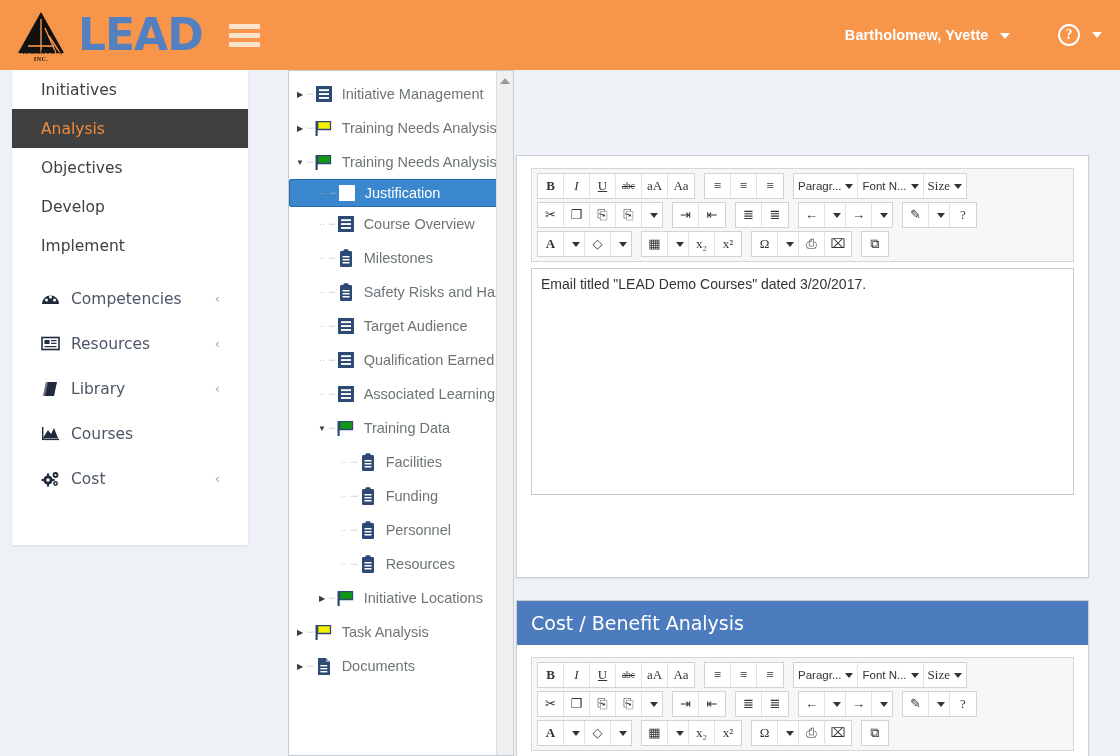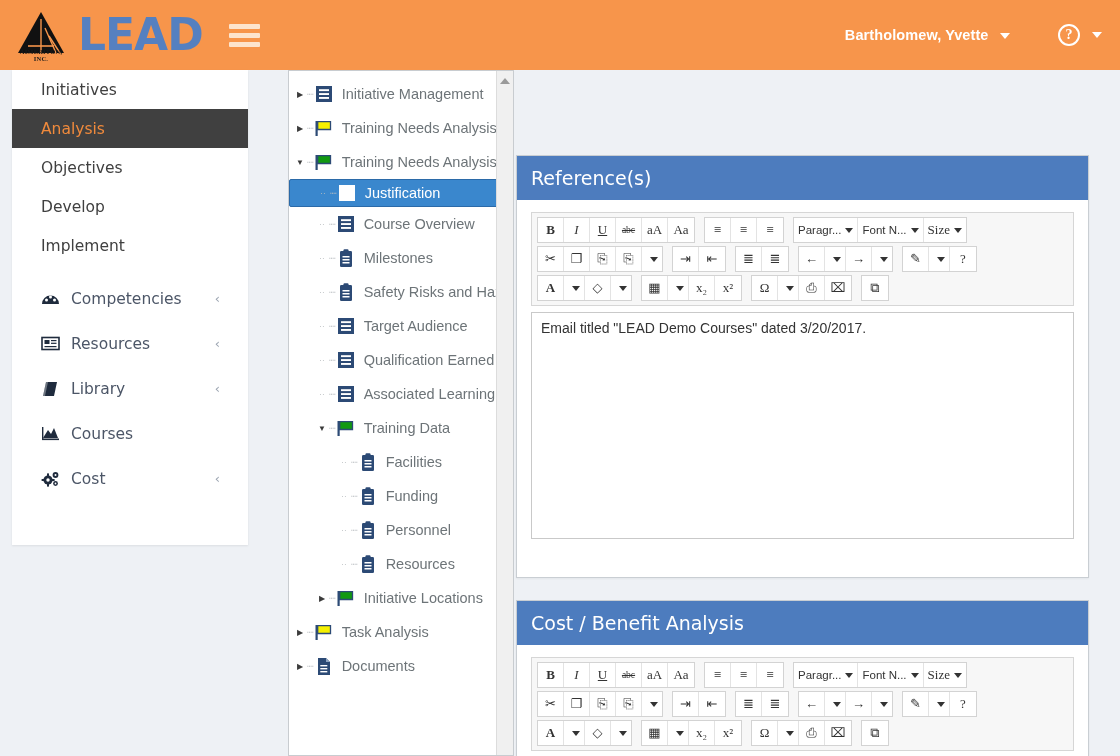--- a/index.html
+++ b/index.html
@@ -537,21 +537,20 @@
         </span>
         <span>Documents</span>
       </div>
     </div>
   <div class="tree-scroll-track">
     <div class="tree-scroll-up"></div>
   </div>
 </div>
 
 <div class="panel" id="panel-0" style="top:155px; height:423px;">
-  <div class="panel-head">Reference(s)</div>
   <div class="panel-body">
     <div class="toolbar">
       <div class="trow">
           <div class="tgroup">
             <div class="tbtn" style="font-weight: bold;">
               <span>B</span>
             </div>
             <div class="tbtn" style="font-style: italic;">
               <span>I</span>
             </div>

